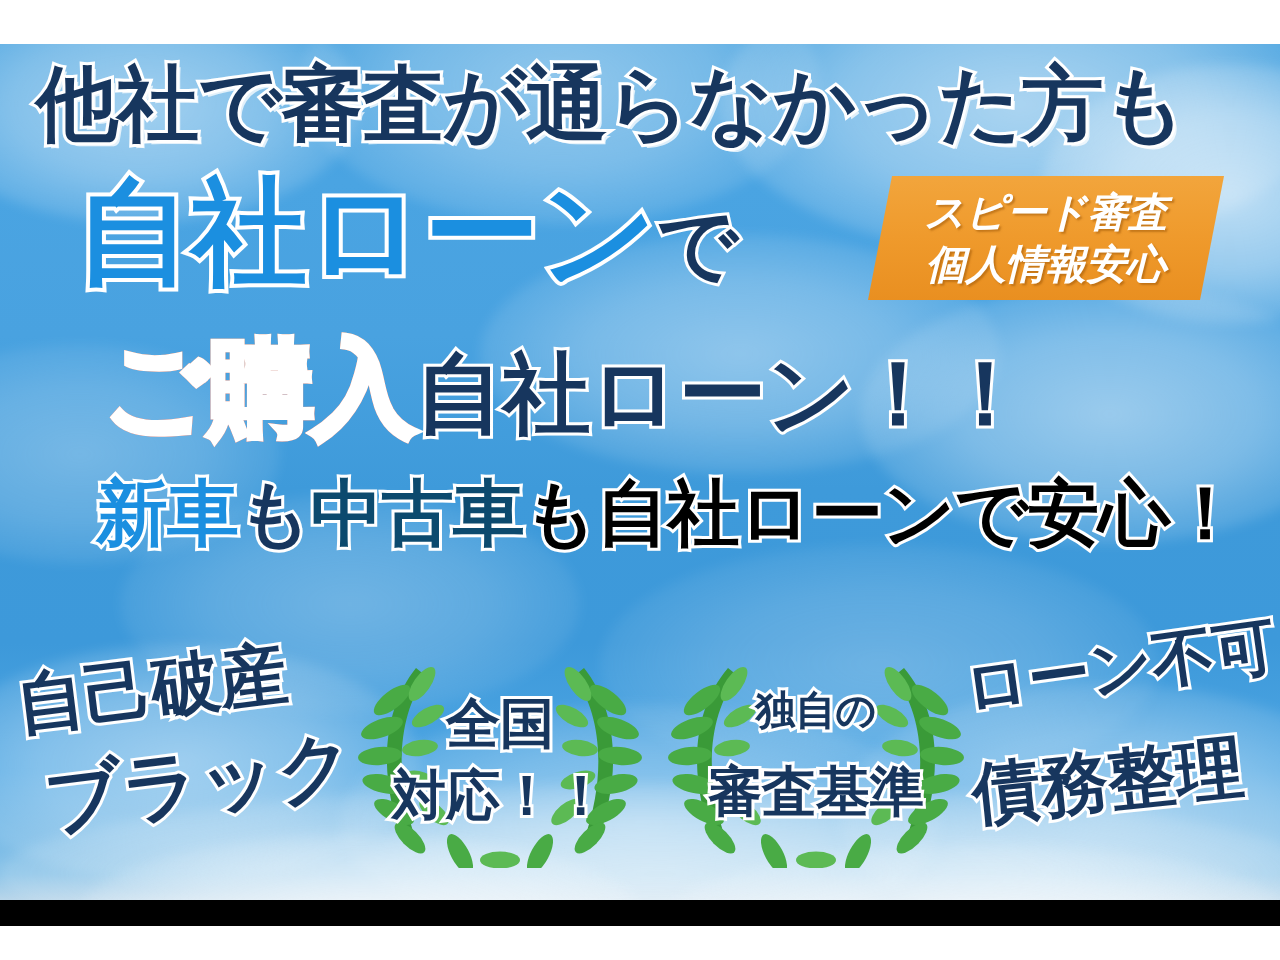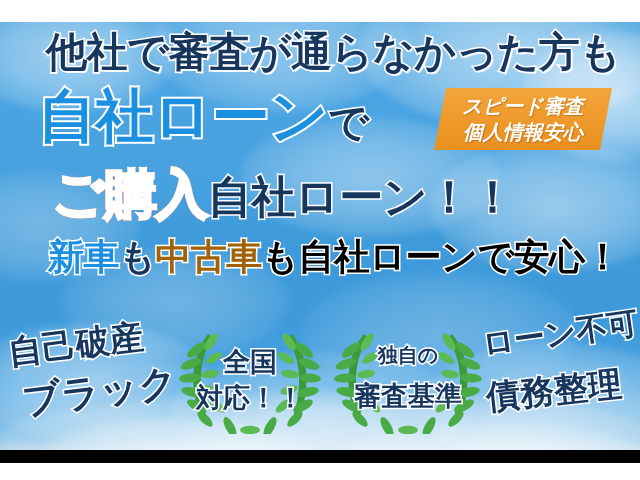--- a/index.html
+++ b/index.html
@@ -85,21 +85,20 @@
   }
 
   
   #line1 {
     left: 18px; top: 25px;
     font-size: 41px;
     color: #17365e;
     -webkit-text-stroke: 3px #ffffff;
     paint-order: stroke fill;
     text-shadow: 2px 2px 0 rgba(255,255,255,0.75);
-    margin-left: 28px;
   }
 
   
   #line2 {
     left: 38px; top: 78px;
     font-size: 58px;
   }
   #line2 .jisha {
     color: #1b8fe0;
     -webkit-text-stroke: 4px #ffffff;
@@ -138,21 +137,21 @@
     left: 48px; top: 233px;
     font-size: 36px;
   }
   #line4 span {
     -webkit-text-stroke: 3px #ffffff;
     paint-order: stroke fill;
     margin-top: 32px;
   }
   #line4 .shinsha { color: #1b8fe0; }
   #line4 .mo      { color: #17365e; }
-  #line4 .chuko   { color: #a16207; }
+  #line4 .chuko   { color: #0c4a6e; }
   #line4 .rest    { color: #000000; }
 
   
   #badge-speed {
     position: absolute;
     left: 434px; top: 88px;
     width: 178px; height: 68px;
     background: linear-gradient(to bottom, #f2a53c 0%, #ef9a2c 45%, #e88d1e 100%);
     clip-path: polygon(12px 0, 178px 0, 166px 62px, 0 62px);
     z-index: 25;

